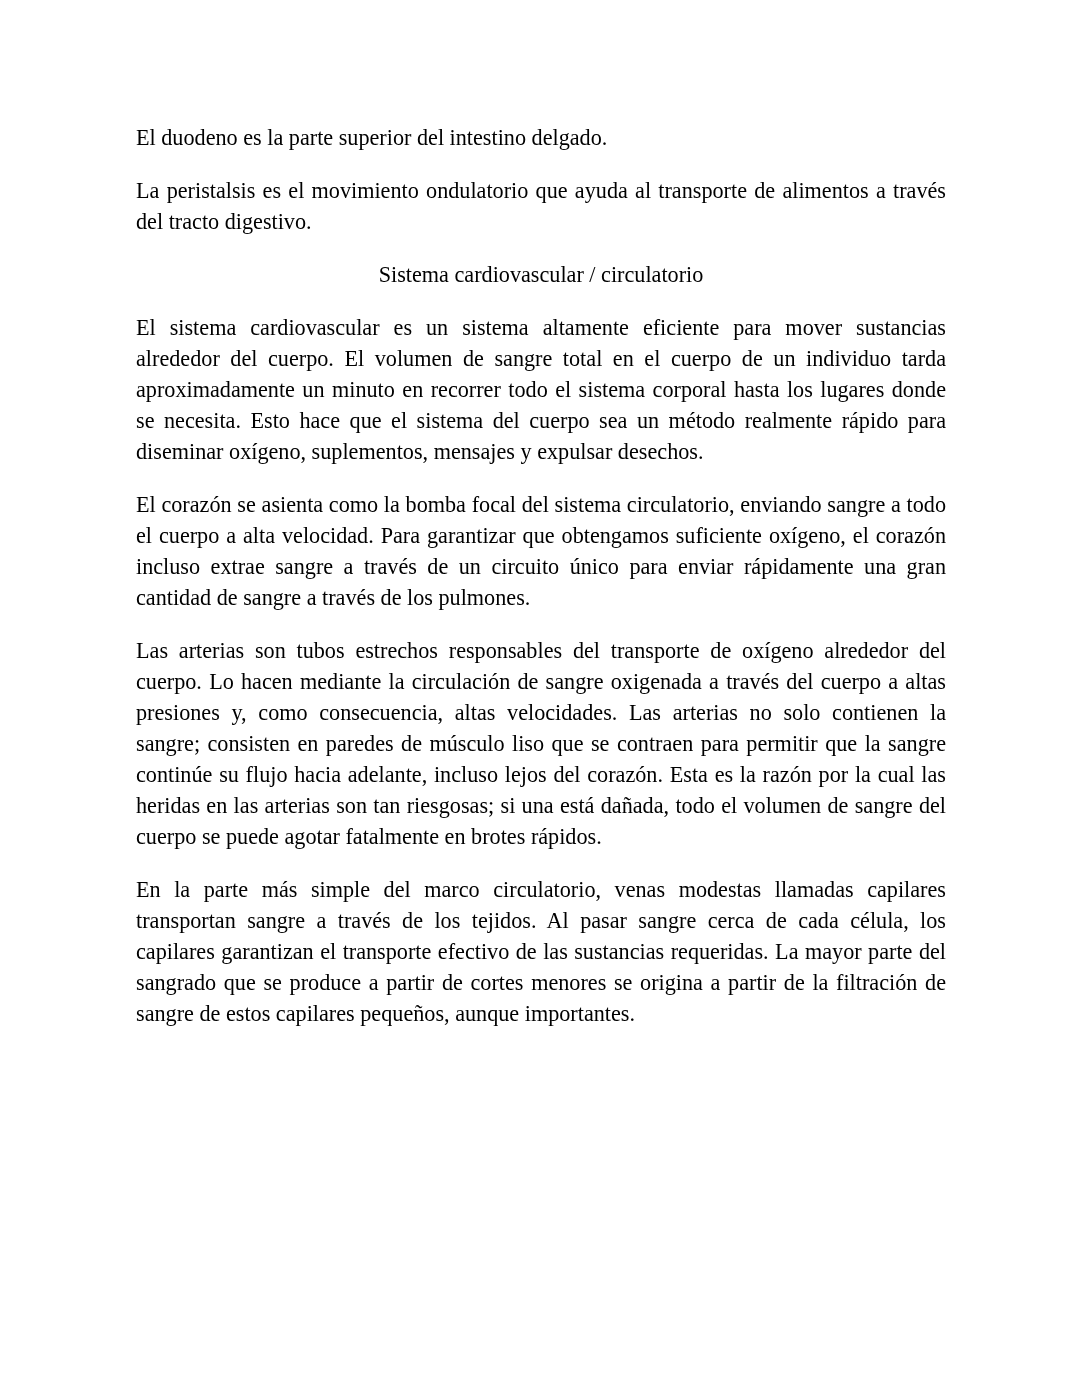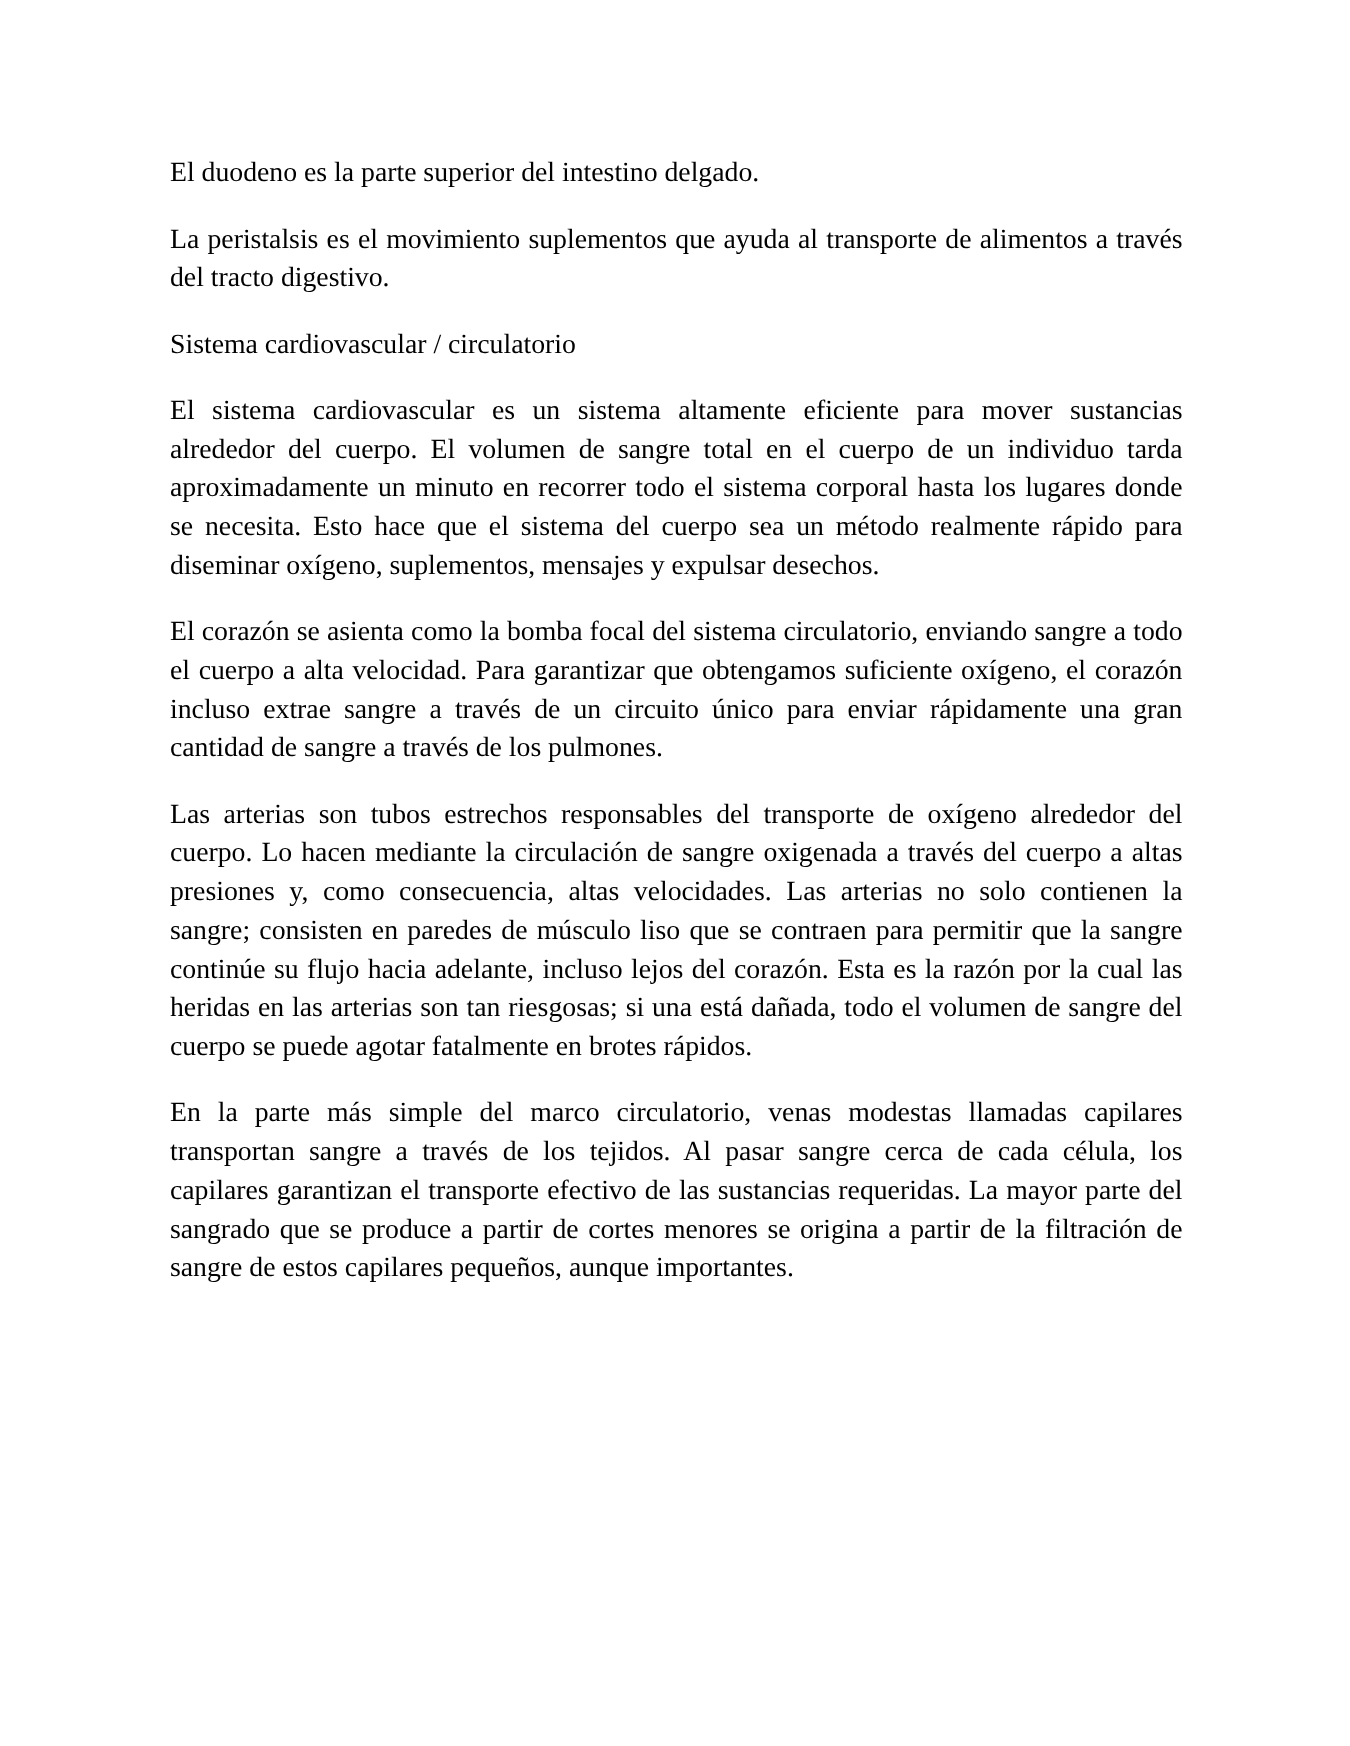--- a/index.html
+++ b/index.html
@@ -36,32 +36,32 @@
     text-justify: inter-word;
     word-spacing: 0px;
     hyphens: none;
     -webkit-hyphens: none;
   }
   p.para:last-child {
     margin-bottom: 0;
   }
   
   p.para.flush {
-    text-align: left;
+    text-align: center;
   }
 </style>
 </head>
 <body>
 
 <div id="page">
   <div id="doc-body">
 
     <p class="para">El duodeno es la parte superior del intestino delgado.</p>
 
-    <p class="para">La peristalsis es el movimiento suplementos que ayuda al transporte de alimentos a través del tracto digestivo.</p>
+    <p class="para">La peristalsis es el movimiento ondulatorio que ayuda al transporte de alimentos a través del tracto digestivo.</p>
 
     <p class="para flush">Sistema cardiovascular / circulatorio</p>
 
     <p class="para">El sistema cardiovascular es un sistema altamente eficiente para mover sustancias alrededor del cuerpo. El volumen de sangre total en el cuerpo de un individuo tarda aproximadamente un minuto en recorrer todo el sistema corporal hasta los lugares donde se necesita. Esto hace que el sistema del cuerpo sea un método realmente rápido para diseminar oxígeno, suplementos, mensajes y expulsar desechos.</p>
 
     <p class="para">El corazón se asienta como la bomba focal del sistema circulatorio, enviando sangre a todo el cuerpo a alta velocidad. Para garantizar que obtengamos suficiente oxígeno, el corazón incluso extrae sangre a través de un circuito único para enviar rápidamente una gran cantidad de sangre a través de los pulmones.</p>
 
     <p class="para">Las arterias son tubos estrechos responsables del transporte de oxígeno alrededor del cuerpo. Lo hacen mediante la circulación de sangre oxigenada a través del cuerpo a altas presiones y, como consecuencia, altas velocidades. Las arterias no solo contienen la sangre; consisten en paredes de músculo liso que se contraen para permitir que la sangre continúe su flujo hacia adelante, incluso lejos del corazón. Esta es la razón por la cual las heridas en las arterias son tan riesgosas; si una está dañada, todo el volumen de sangre del cuerpo se puede agotar fatalmente en brotes rápidos.</p>
 
 

